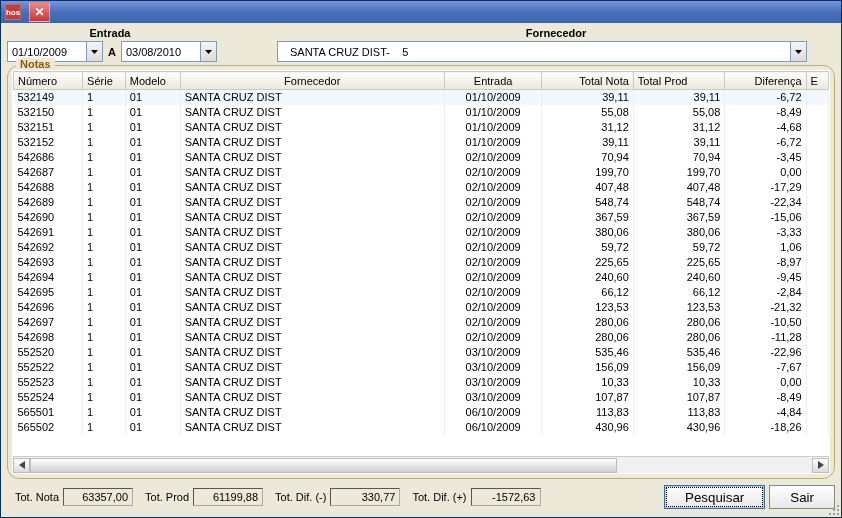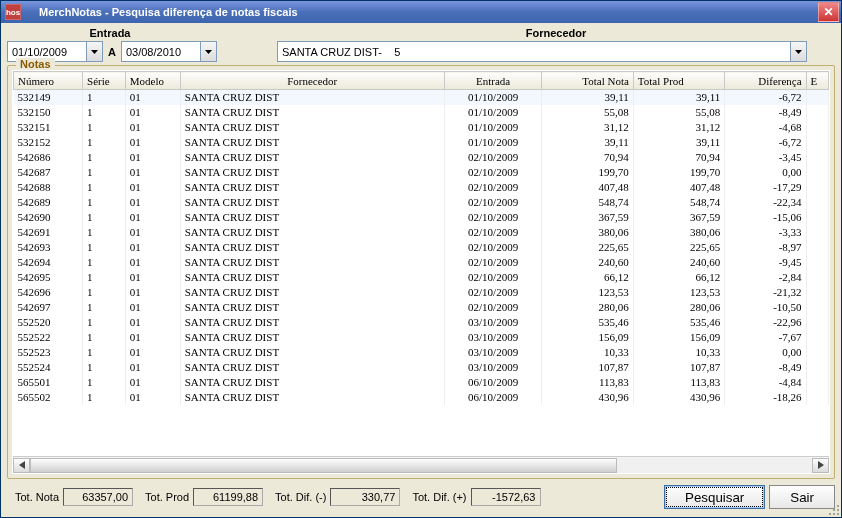--- a/index.html
+++ b/index.html
@@ -22,21 +22,21 @@
     background: linear-gradient(#7a96df, #4a6fb8 50%, #3d65b0);
     color: #fff;
     display: flex; align-items: center;
     padding-left: 4px;
     font-weight: bold;
   }
   .titlebar .icon {
     width: 16px; height: 16px;
     background: #c04040;
     border: 1px solid #fff3;
-    margin-right: 18px;
+    margin-right: 8px;
     font-size: 8px;
     color:#fff;
     display:flex;align-items:center;justify-content:center;
   }
   .titlebar .title { flex:1; }
   .closebtn {
     width: 21px; height: 20px;
     background: linear-gradient(#e88, #c33);
     border: 1px solid #fff6;
     margin: 1px 2px 1px 0;
@@ -89,46 +89,45 @@
   }
   .ddbtn svg { width:7px; height:4px; }
   .arange { font-weight:bold; padding:0 2px;}
   .combo {
     border:1px solid #7f9db9;
     background:#fff;
     height:21px;
     display:flex; align-items:center;
     width: 530px;
   }
-  .combo span { flex:1; padding:0 4px; white-space:pre; }
+  .combo span { flex:1; padding:0 12px; white-space:pre; }
 
   .fieldset {
     border:1px solid #c0b070;
-    border-radius:2px;
+    border-radius:12px;
     margin-top:0;
     flex:1;
     display:flex; flex-direction:column;
     padding: 4px 4px 4px 4px;
     position:relative;
   }
   .legend {
     position:absolute;
     top:-8px; left:8px;
     background:#ece9d8;
     padding:0 4px;
     color:#8a5a00;
     font-weight:bold;
   }
   .gridcontainer {
     flex:1; display:flex; flex-direction:column;
     border:1px solid #fff;
     background:#fff;
     position:relative;
     min-height:0;
-    font-family:Liberation Serif, serif;
   }
   .gridwrap {
     flex:1;
     overflow:auto;
     scrollbar-width:thin;
     min-height:0;
   }
   table {
     border-collapse: collapse;
     width: 100%;
@@ -206,21 +205,20 @@
   .c5{width:90px;} .c6{width:90px;} .c7{width:80px;}
   .c8{width:22px;}
 </style>
 </head>
 <body>
 
 <div class="window">
 
   <div class="titlebar">
     <div class="icon">hos</div>
-    <div class="title">MerchNotas - Pesquisa diferença de notas fiscais</div>
     <div class="closebtn">
       <span>✕</span>
     </div>
   </div>
 
   <div class="content">
 
     <div class="filterrow">
       <div class="filterblock">
         <div class="lbl-entrada">Entrada</div>
@@ -391,20 +389,31 @@
                   <td>1</td>
                   <td>01</td>
                   <td>SANTA CRUZ DIST</td>
                   <td style="text-align:center">02/10/2009</td>
                   <td class="num">380,06</td>
                   <td class="num">380,06</td>
                   <td class="num">-3,33</td>
                   <td></td>
                 </tr>
                 <tr>
+                  <td>542692</td>
+                  <td>1</td>
+                  <td>01</td>
+                  <td>SANTA CRUZ DIST</td>
+                  <td style="text-align:center">02/10/2009</td>
+                  <td class="num">59,72</td>
+                  <td class="num">59,72</td>
+                  <td class="num">1,06</td>
+                  <td></td>
+                </tr>
+                <tr>
                   <td>542693</td>
                   <td>1</td>
                   <td>01</td>
                   <td>SANTA CRUZ DIST</td>
                   <td style="text-align:center">02/10/2009</td>
                   <td class="num">225,65</td>
                   <td class="num">225,65</td>
                   <td class="num">-8,97</td>
                   <td></td>
                 </tr>
@@ -443,20 +452,31 @@
                 </tr>
                 <tr>
                   <td>542697</td>
                   <td>1</td>
                   <td>01</td>
                   <td>SANTA CRUZ DIST</td>
                   <td style="text-align:center">02/10/2009</td>
                   <td class="num">280,06</td>
                   <td class="num">280,06</td>
                   <td class="num">-10,50</td>
+                  <td></td>
+                </tr>
+                <tr>
+                  <td>542698</td>
+                  <td>1</td>
+                  <td>01</td>
+                  <td>SANTA CRUZ DIST</td>
+                  <td style="text-align:center">02/10/2009</td>
+                  <td class="num">280,06</td>
+                  <td class="num">280,06</td>
+                  <td class="num">-11,28</td>
                   <td></td>
                 </tr>
                 <tr>
                   <td>552520</td>
                   <td>1</td>
                   <td>01</td>
                   <td>SANTA CRUZ DIST</td>
                   <td style="text-align:center">03/10/2009</td>
                   <td class="num">535,46</td>
                   <td class="num">535,46</td>

